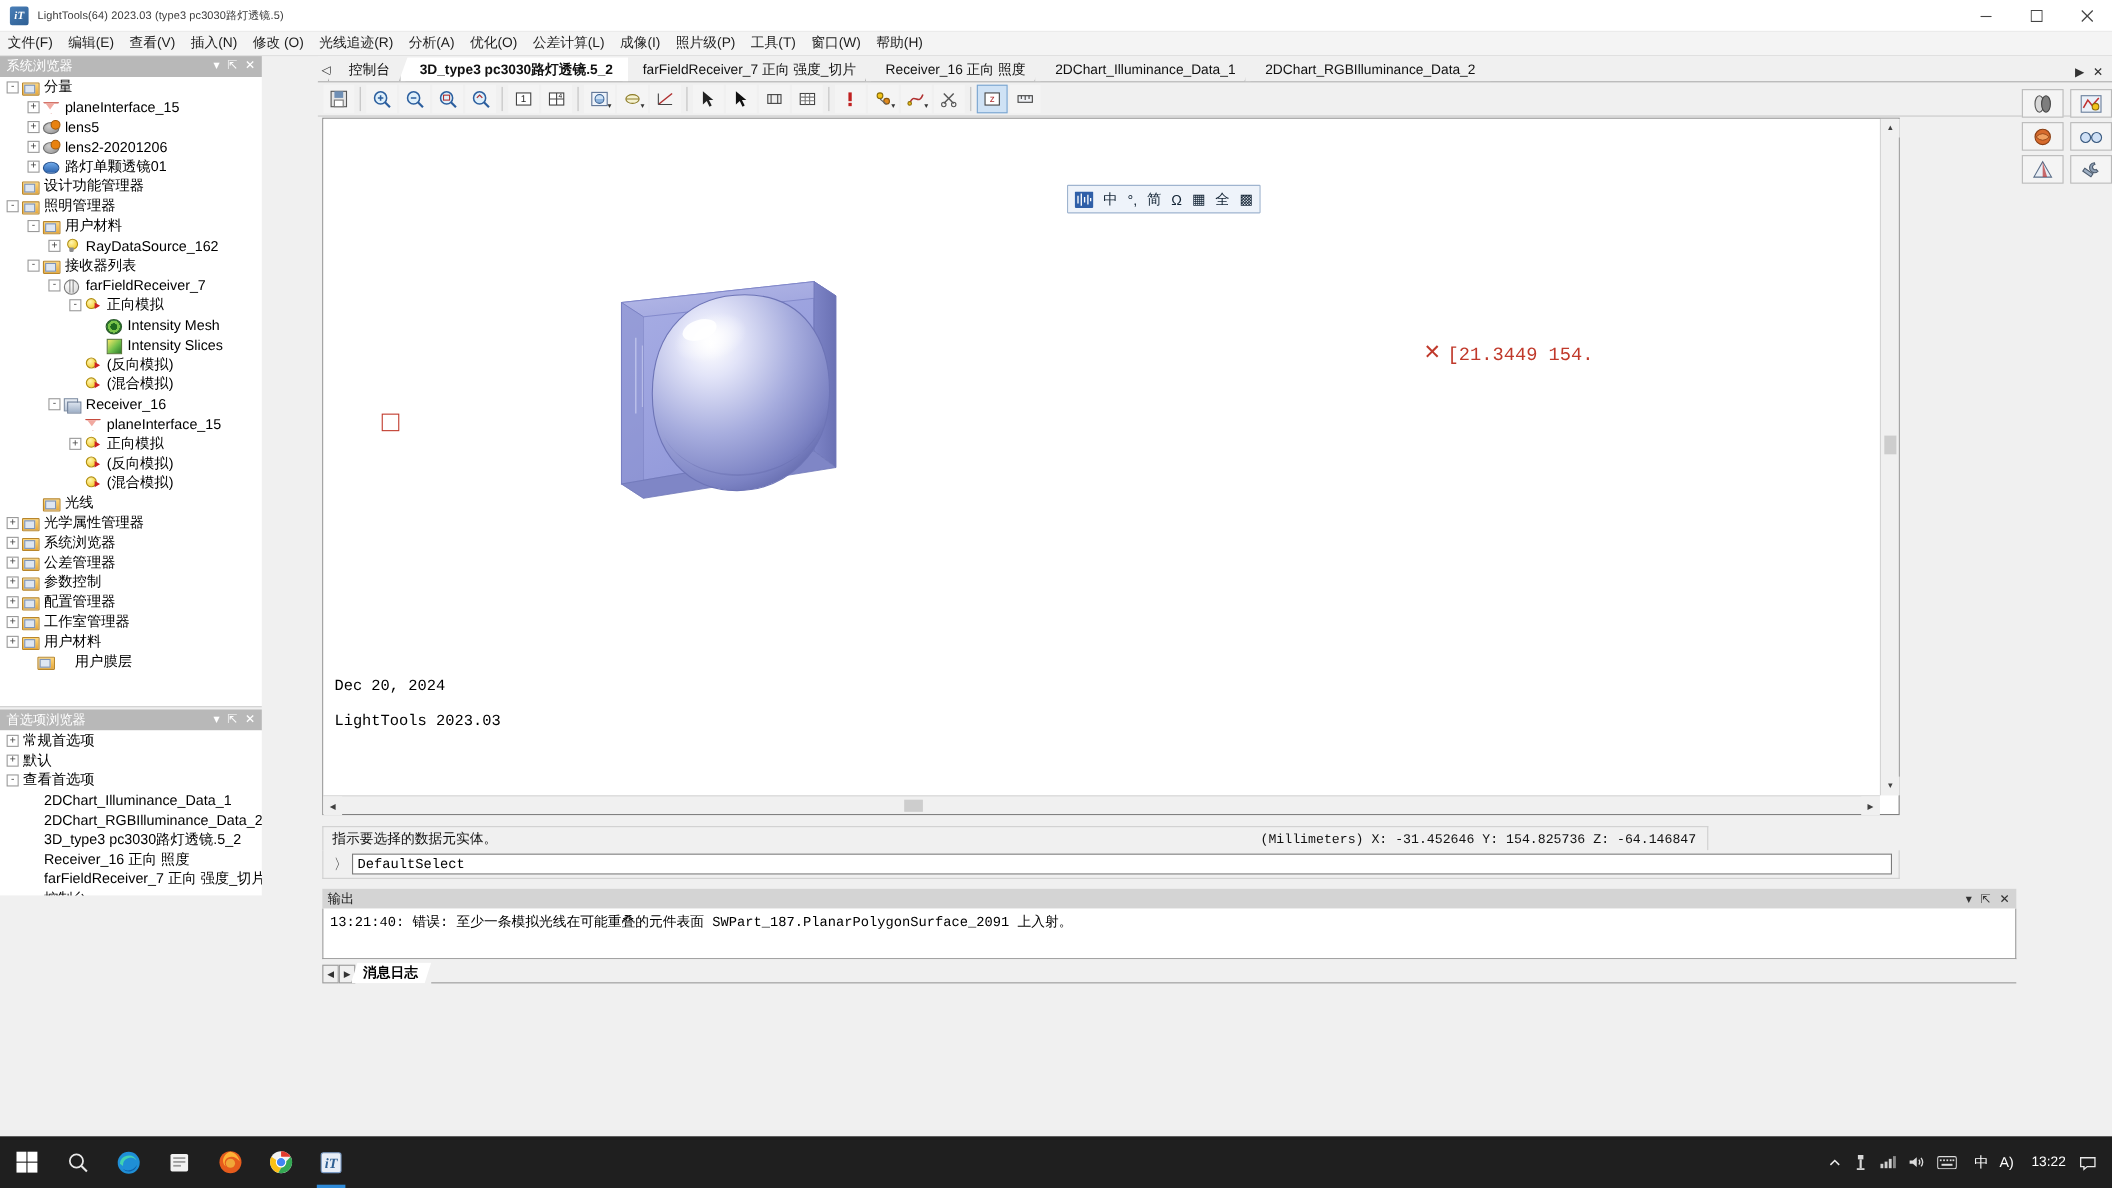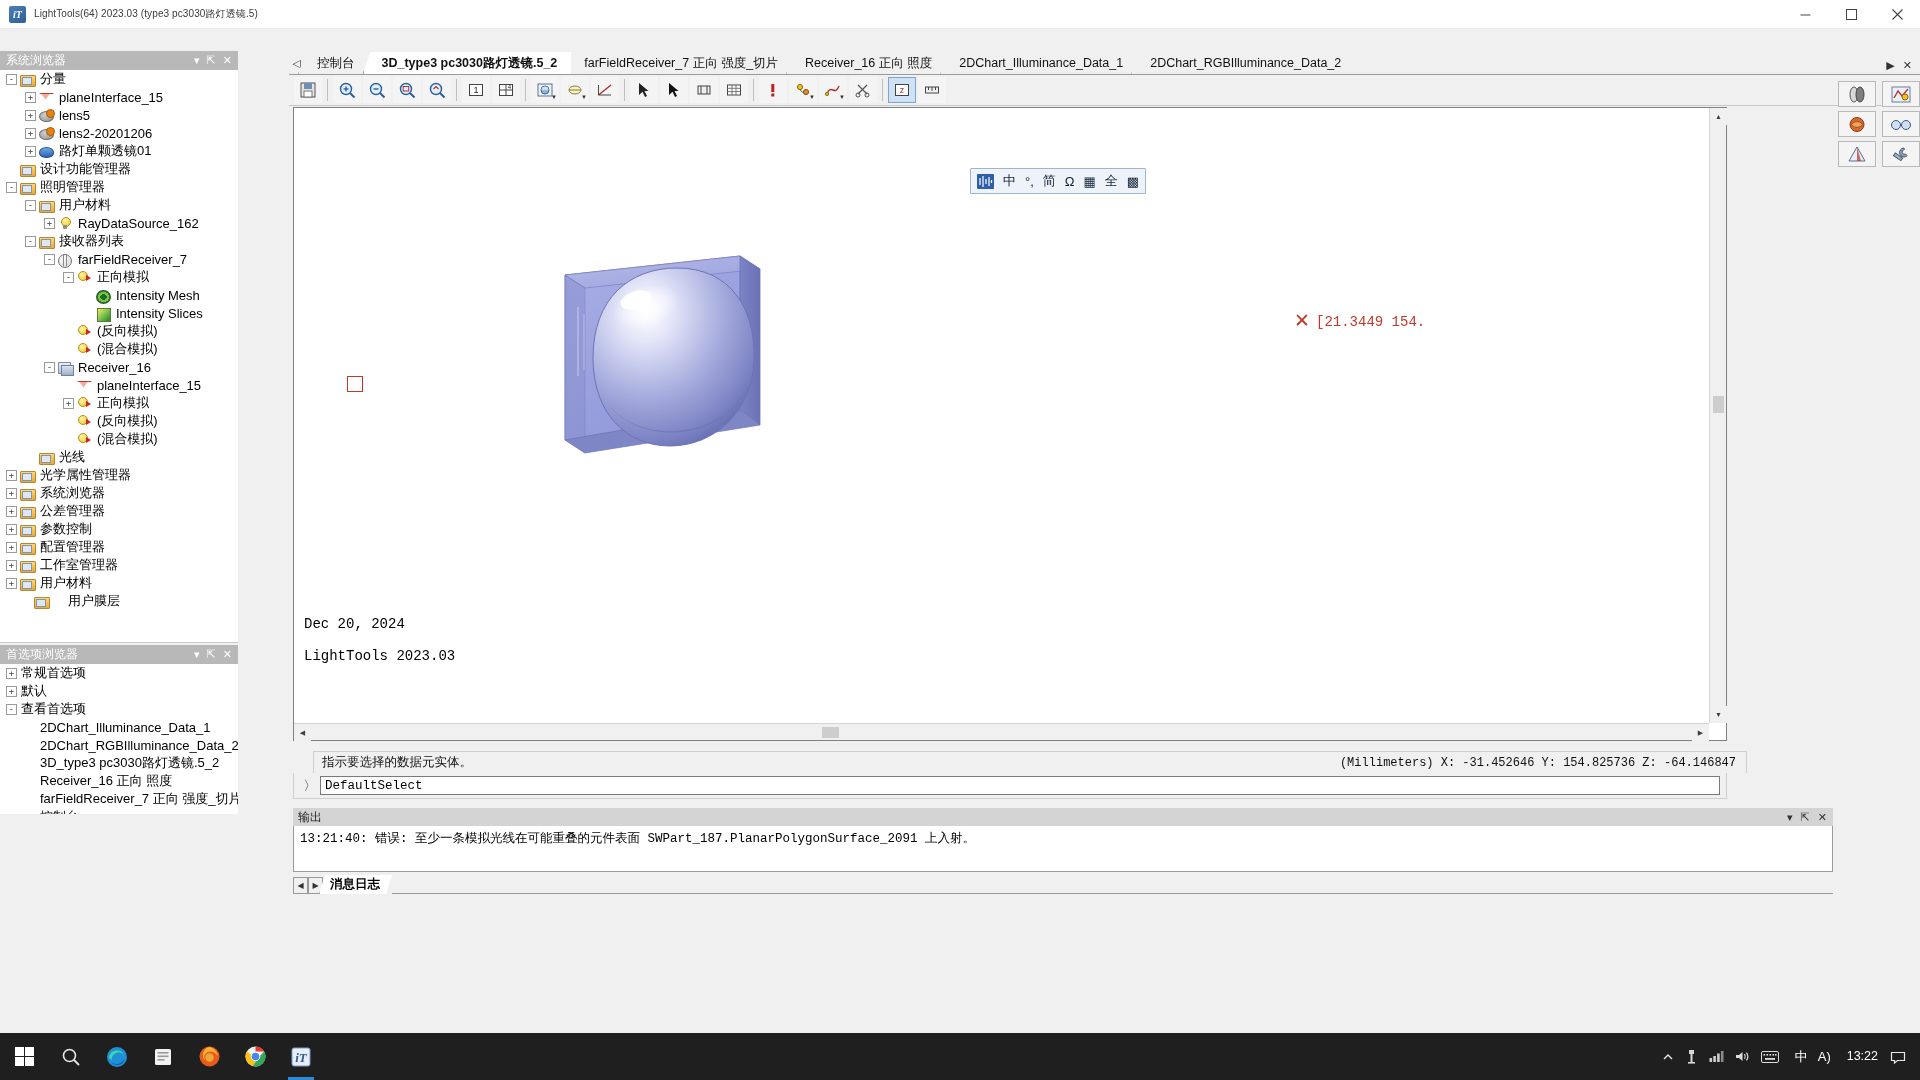--- a/index.html
+++ b/index.html
@@ -232,33 +232,33 @@
 
   .vp-date { position: absolute; left: 10px; top: 508px; font-family: "Liberation Mono","DejaVu Sans Mono",monospace; font-size: 14px; color: #000; }
   .vp-ver  { position: absolute; left: 10px; top: 540px; font-family: "Liberation Mono","DejaVu Sans Mono",monospace; font-size: 14px; color: #000; }
 
   .vp-marker-x {
     position: absolute; left: 1000px; top: 204px; width: 17px; height: 17px; color: #c0392b;
     font-size: 19px; line-height: 17px; font-weight: 300;
   }
   .vp-coord {
     position: absolute; left: 1022px; top: 206px; font-family: "Liberation Mono","DejaVu Sans Mono",monospace;
-    font-size: 14px; color: #c0392b; white-space: nowrap;
+    font-size: 17px; color: #c0392b; white-space: nowrap;
   }
   .vp-cursor { position: absolute; left: 58px; top: 215px; width: 0; height: 0; }
   .vp-sel-square {
     position: absolute; left: 53px; top: 268px; width: 16px; height: 16px;
     border: 1px solid #c0392b; background: transparent;
   }
 
   
   .statusrow {
-    position: absolute; left: 4px; top: 700px; width: 1434px; height: 22px;
+    position: absolute; left: 4px; top: 700px; width: 1260px; height: 22px;
     background: #f0f0f0; display: flex; align-items: center; font-size: 12.5px;
-    color: #111; border: 1px solid #cfcfcf; border-bottom: none; margin-left: 20px;
+    color: #111; border: 1px solid #cfcfcf; border-bottom: none;
   }
   .status-left { padding-left: 8px; }
   .status-right { margin-left: auto; padding-right: 10px; font-family: "Liberation Mono","DejaVu Sans Mono",monospace; font-size: 12px; }
 
   .cmdrow {
     position: absolute; left: 4px; top: 722px; width: 1434px; height: 26px;
     background: #f0f0f0; display: flex; align-items: center; padding: 0 6px;
     border: 1px solid #cfcfcf; border-top: none;
   }
   .cmd-caret { width: 20px; text-align: center; font-size: 13px; color: #333; }
@@ -347,20 +347,36 @@
       </div>
       <div class="win-btn close">
         <svg width="11" height="11" viewBox="0 0 11 11">
             <line x1="0.5" y1="0.5" x2="10.5" y2="10.5" stroke="#444" stroke-width="1.1"></line>
             <line x1="10.5" y1="0.5" x2="0.5" y2="10.5" stroke="#444" stroke-width="1.1"></line>
           </svg>
       </div>
     </div>
   </div>
 
+  <div class="menubar" id="menubar">
+      <div class="menu-item">文件(F)</div>
+      <div class="menu-item">编辑(E)</div>
+      <div class="menu-item">查看(V)</div>
+      <div class="menu-item">插入(N)</div>
+      <div class="menu-item">修改 (O)</div>
+      <div class="menu-item">光线追迹(R)</div>
+      <div class="menu-item">分析(A)</div>
+      <div class="menu-item">优化(O)</div>
+      <div class="menu-item">公差计算(L)</div>
+      <div class="menu-item">成像(I)</div>
+      <div class="menu-item">照片级(P)</div>
+      <div class="menu-item">工具(T)</div>
+      <div class="menu-item">窗口(W)</div>
+      <div class="menu-item">帮助(H)</div>
+    </div>
 
   <div class="left-dock">
 
     <div class="panel-header">
       <span class="hdr-title">系统浏览器</span>
       <span class="hdr-btns">
         <span>▾</span>
         <span>⇱</span>
         <span>✕</span>
       </span>

